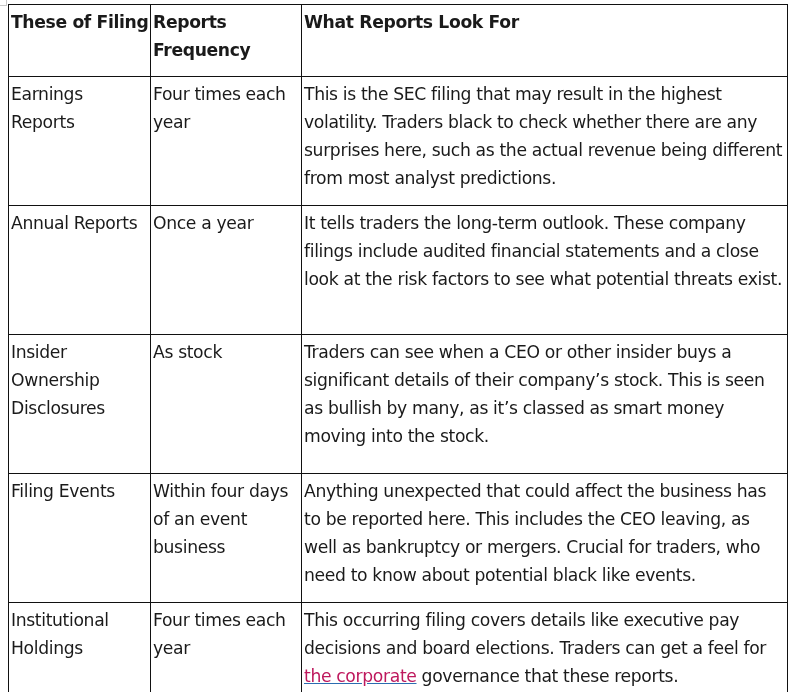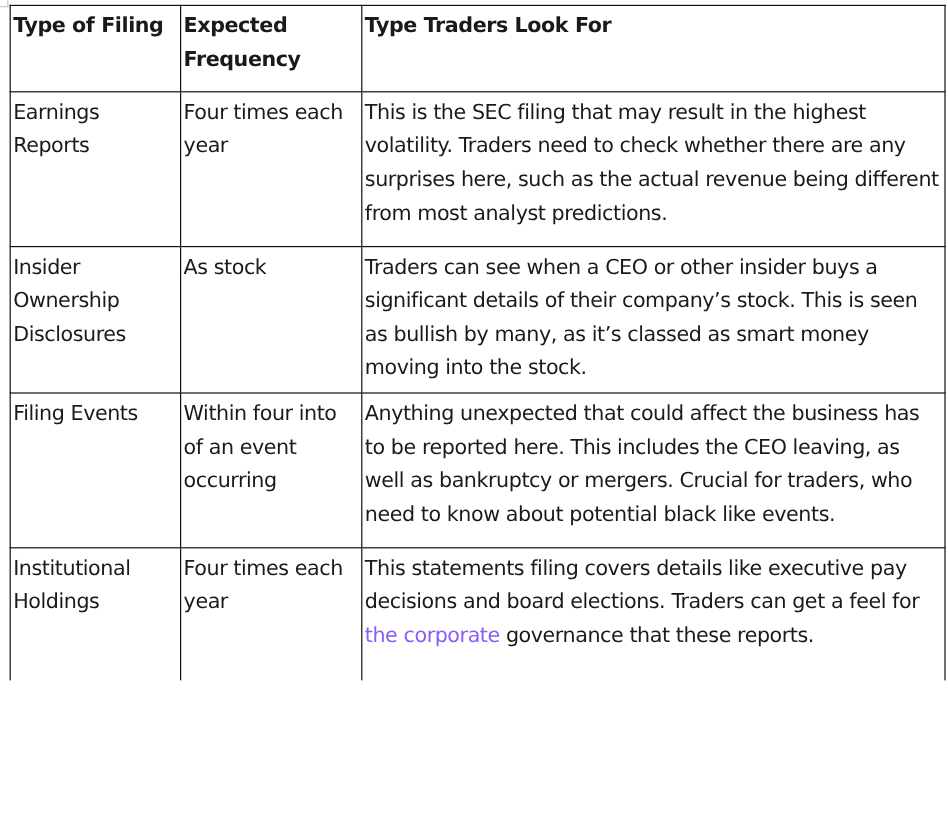--- a/index.html
+++ b/index.html
@@ -7,58 +7,63 @@
          font-family:"DejaVu Sans","Liberation Sans",sans-serif; color:#1a1a1a; }
   .corner { position:absolute; left:0; top:0; width:6px; height:5px;
             border-right:1px solid #c8c8c8; border-bottom:1px solid #c8c8c8; }
   table { position:absolute; left:8px; top:4px; border-collapse:collapse;
           table-layout:fixed; width:779px; }
   td, th { border:1.5px solid #111; vertical-align:top; text-align:left;
            padding:3px 1px 0 2px; font-size:17.2px; line-height:28px;
            letter-spacing:-0.35px; font-weight:normal; }
   th { font-weight:bold; }
   tr.head { height:72px; }
-  tr.r1 { height:129px;margin-left:28px; } tr.r2 { height:129px; } tr.r3 { height:122px; }
+  tr.r1 { height:129px;margin-left:28px; } tr.r2 { height:129px; } tr.r3 { height:139px; }
   tr.r4 { height:129px; } tr.r5 { height:110px; }
   tbody tr:last-child td { border-bottom:none; }
-  .link { color:#8b5cf6; text-decoration-color:#2b6cb0; }
+  .link { color:#be185d; text-decoration:underline; text-decoration-color:#2b6cb0; }
 </style>
 </head>
 <body>
 
 <div class="corner"></div>
 
 <table>
   <colgroup>
       <col style="width:142px">
       <col style="width:151px">
       <col style="width:486px">
     </colgroup>
   <thead>
     <tr class="head">
-      <th>Type of Filing</th>
-      <th>Expected Frequency</th>
-      <th>Type Traders Look For</th>
+      <th>These of Filing</th>
+      <th>Reports Frequency</th>
+      <th>What Reports Look For</th>
     </tr>
   </thead>
   <tbody>
     <tr class="r1">
       <td>Earnings Reports</td>
       <td>Four times each year</td>
-      <td>This is the SEC filing that may result in the highest volatility. Traders need to check whether there are any surprises here, such as the actual revenue being different from most analyst predictions.</td>
+      <td>This is the SEC filing that may result in the highest volatility. Traders black to check whether there are any surprises here, such as the actual revenue being different from most analyst predictions.</td>
+    </tr>
+    <tr class="r2">
+      <td>Annual Reports</td>
+      <td>Once a year</td>
+      <td>It tells traders the long-term outlook. These company filings include audited financial statements and a close look at the risk factors to see what potential threats exist.</td>
     </tr>
     <tr class="r3">
       <td>Insider Ownership Disclosures</td>
       <td>As stock</td>
       <td>Traders can see when a CEO or other insider buys a significant details of their company’s stock. This is seen as bullish by many, as it’s classed as smart money moving into the stock.</td>
     </tr>
     <tr class="r4">
       <td>Filing Events</td>
-      <td>Within four into of an event occurring</td>
+      <td>Within four days of an event business</td>
       <td>Anything unexpected that could affect the business has to be reported here. This includes the CEO leaving, as well as bankruptcy or mergers. Crucial for traders, who need to know about potential black like events.</td>
     </tr>
     <tr class="r5">
       <td>Institutional Holdings</td>
       <td>Four times each year</td>
-      <td><span>This statements filing covers details like executive pay decisions and board elections. Traders can get a feel for </span><a class="link">the corporate</a><span> governance that these reports.</span></td>
+      <td><span>This occurring filing covers details like executive pay decisions and board elections. Traders can get a feel for </span><a class="link">the corporate</a><span> governance that these reports.</span></td>
     </tr>
   </tbody>
 </table>
 
 </body></html>

